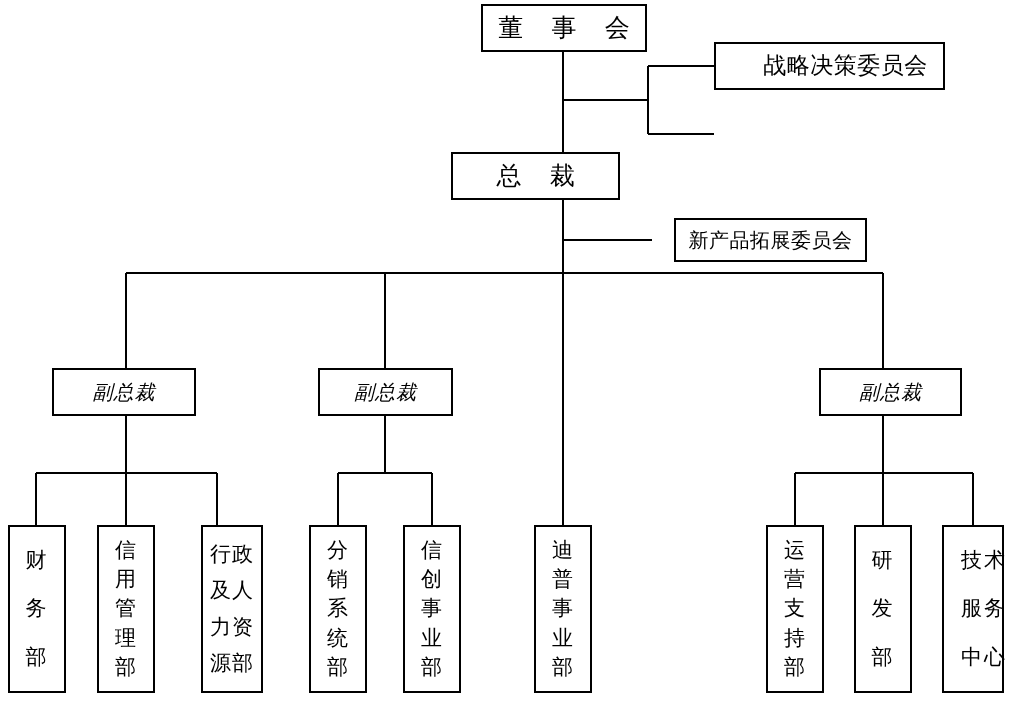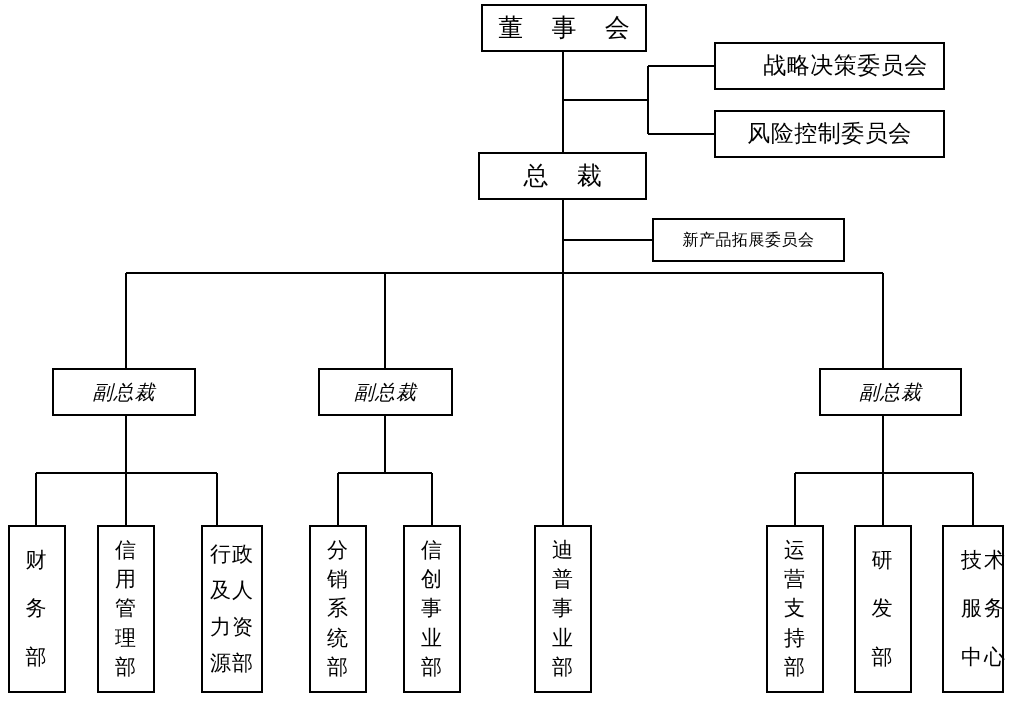--- a/index.html
+++ b/index.html
@@ -41,22 +41,23 @@
     font-size: 25px;
     letter-spacing: 11px;
     text-indent: 11px;
     font-weight: 400;
   }
   .node.committee {
     font-size: 23px;
     letter-spacing: 0.5px;
   }
   .node.committee-sm {
-    font-size: 16px;
+    font-size: 20px;
     letter-spacing: 0.5px;
+    margin-left: 22px;
   }
   .node.vp {
     font-size: 20px;
     letter-spacing: 1px;
     font-style: italic;
   }
   
   .node.dept {
     font-size: 21px;
     padding: 9px 2px;
@@ -126,25 +127,22 @@
   </svg>
 
   <div class="node topbox" style="left:481px; top:4px; width:166px; height:48px;">
     <span>董 事 会</span>
   </div>
 
   <div class="node committee" style="left:714px; top:42px; width:231px; height:48px;padding-left:32px;">
     <span>战略决策委员会</span>
   </div>
 
-  <div class="node committee" style="left:714px; top:110px; width:231px; height:48px;">
-    <span>风险控制委员会</span>
-  </div>
-
-  <div class="node topbox" style="left:478px; top:152px; width:169px; height:48px;">
+
+  <div class="node topbox" style="left:451px; top:152px; width:169px; height:48px;">
     <span>总  裁</span>
   </div>
 
   <div class="node committee-sm" style="left:652px; top:218px; width:193px; height:44px;">
     <span>新产品拓展委员会</span>
   </div>
 
   <div class="node vp" style="left:52px; top:368px; width:144px; height:48px;">
     <span>副总裁</span>
   </div>

